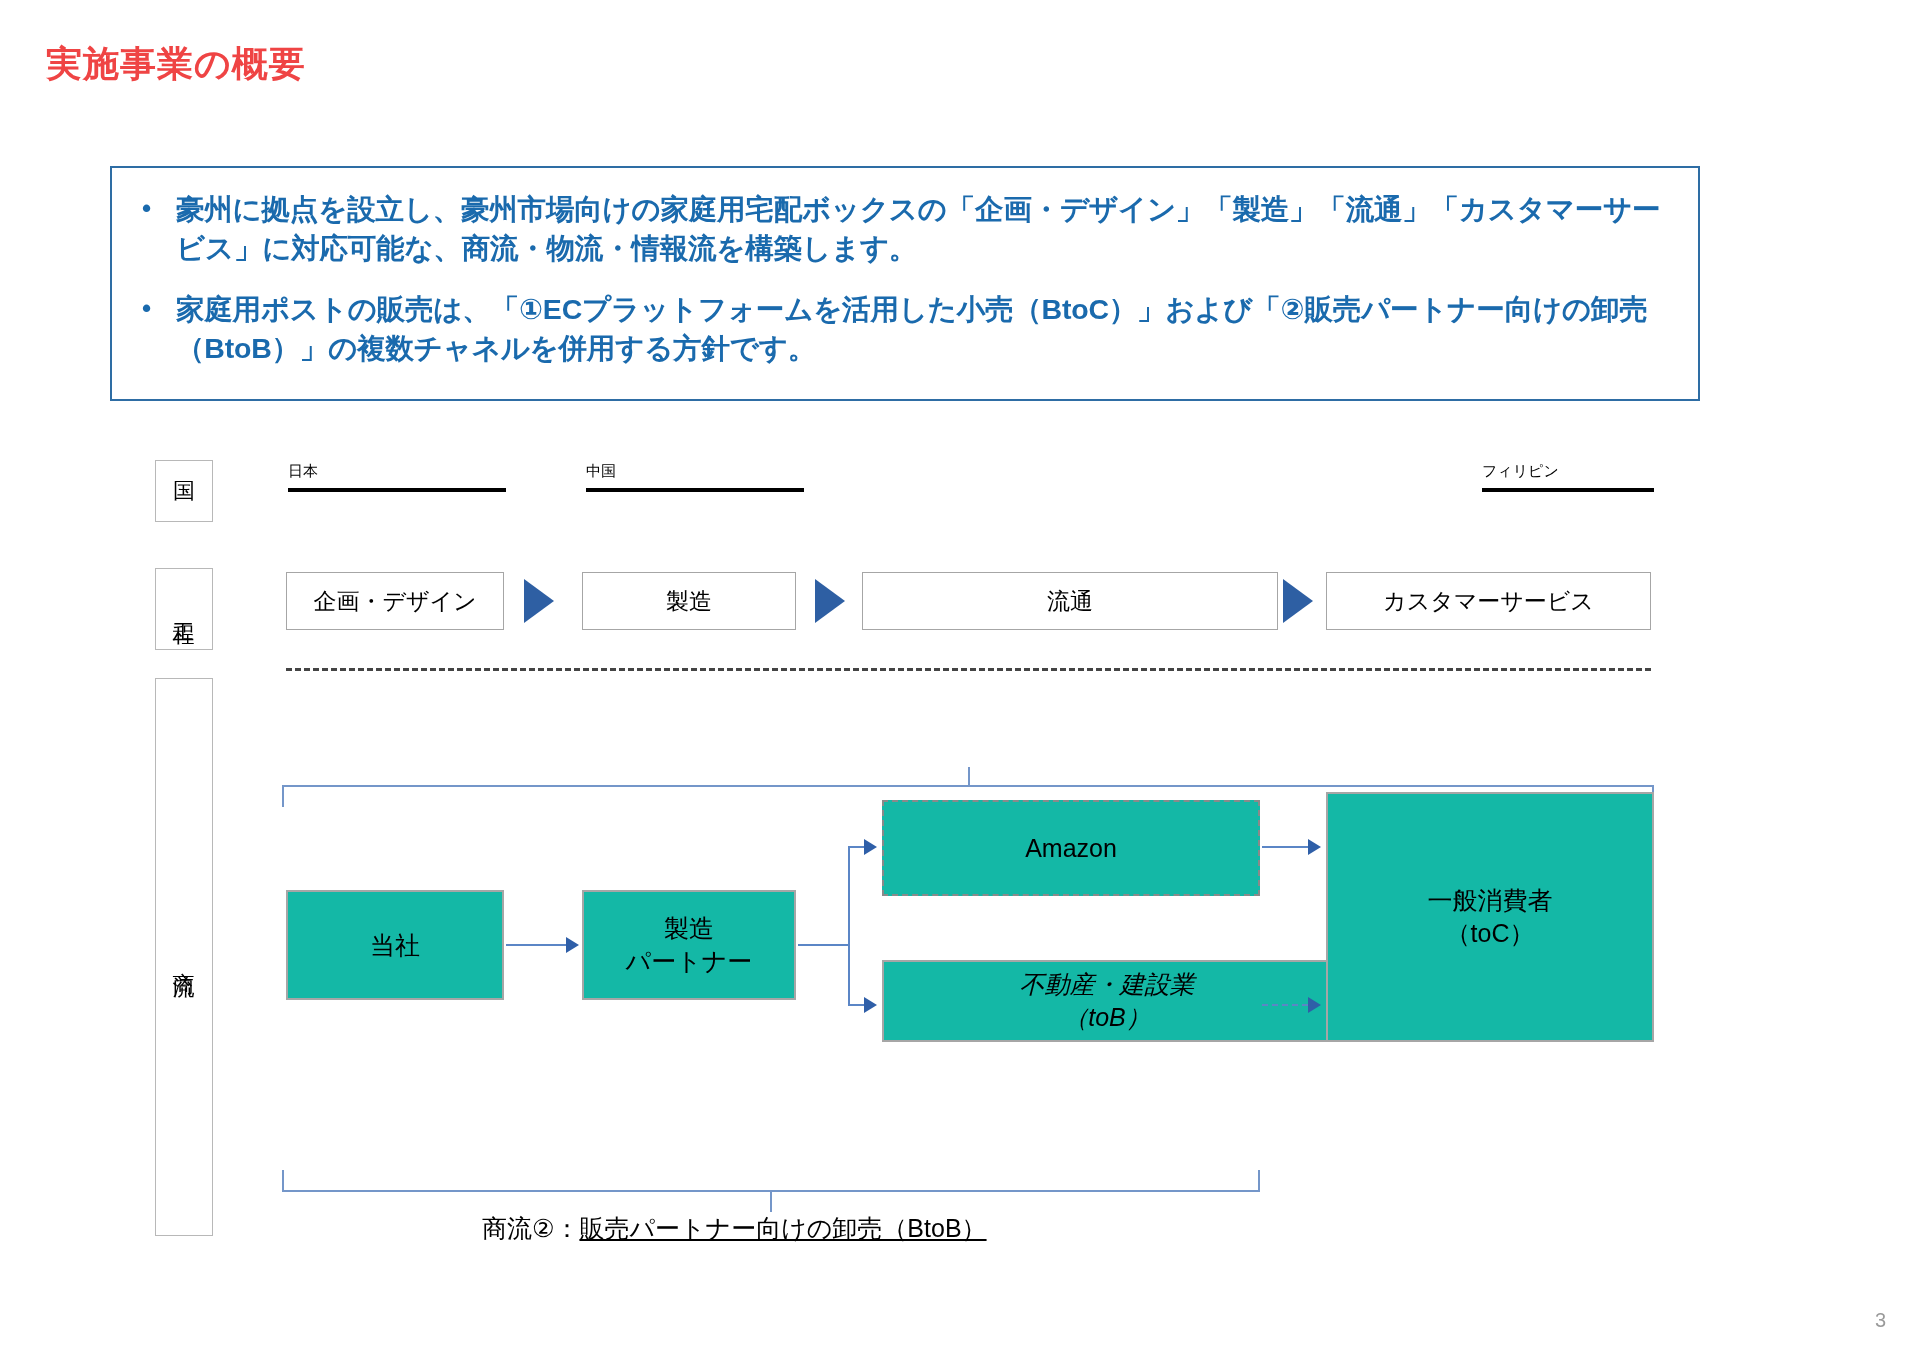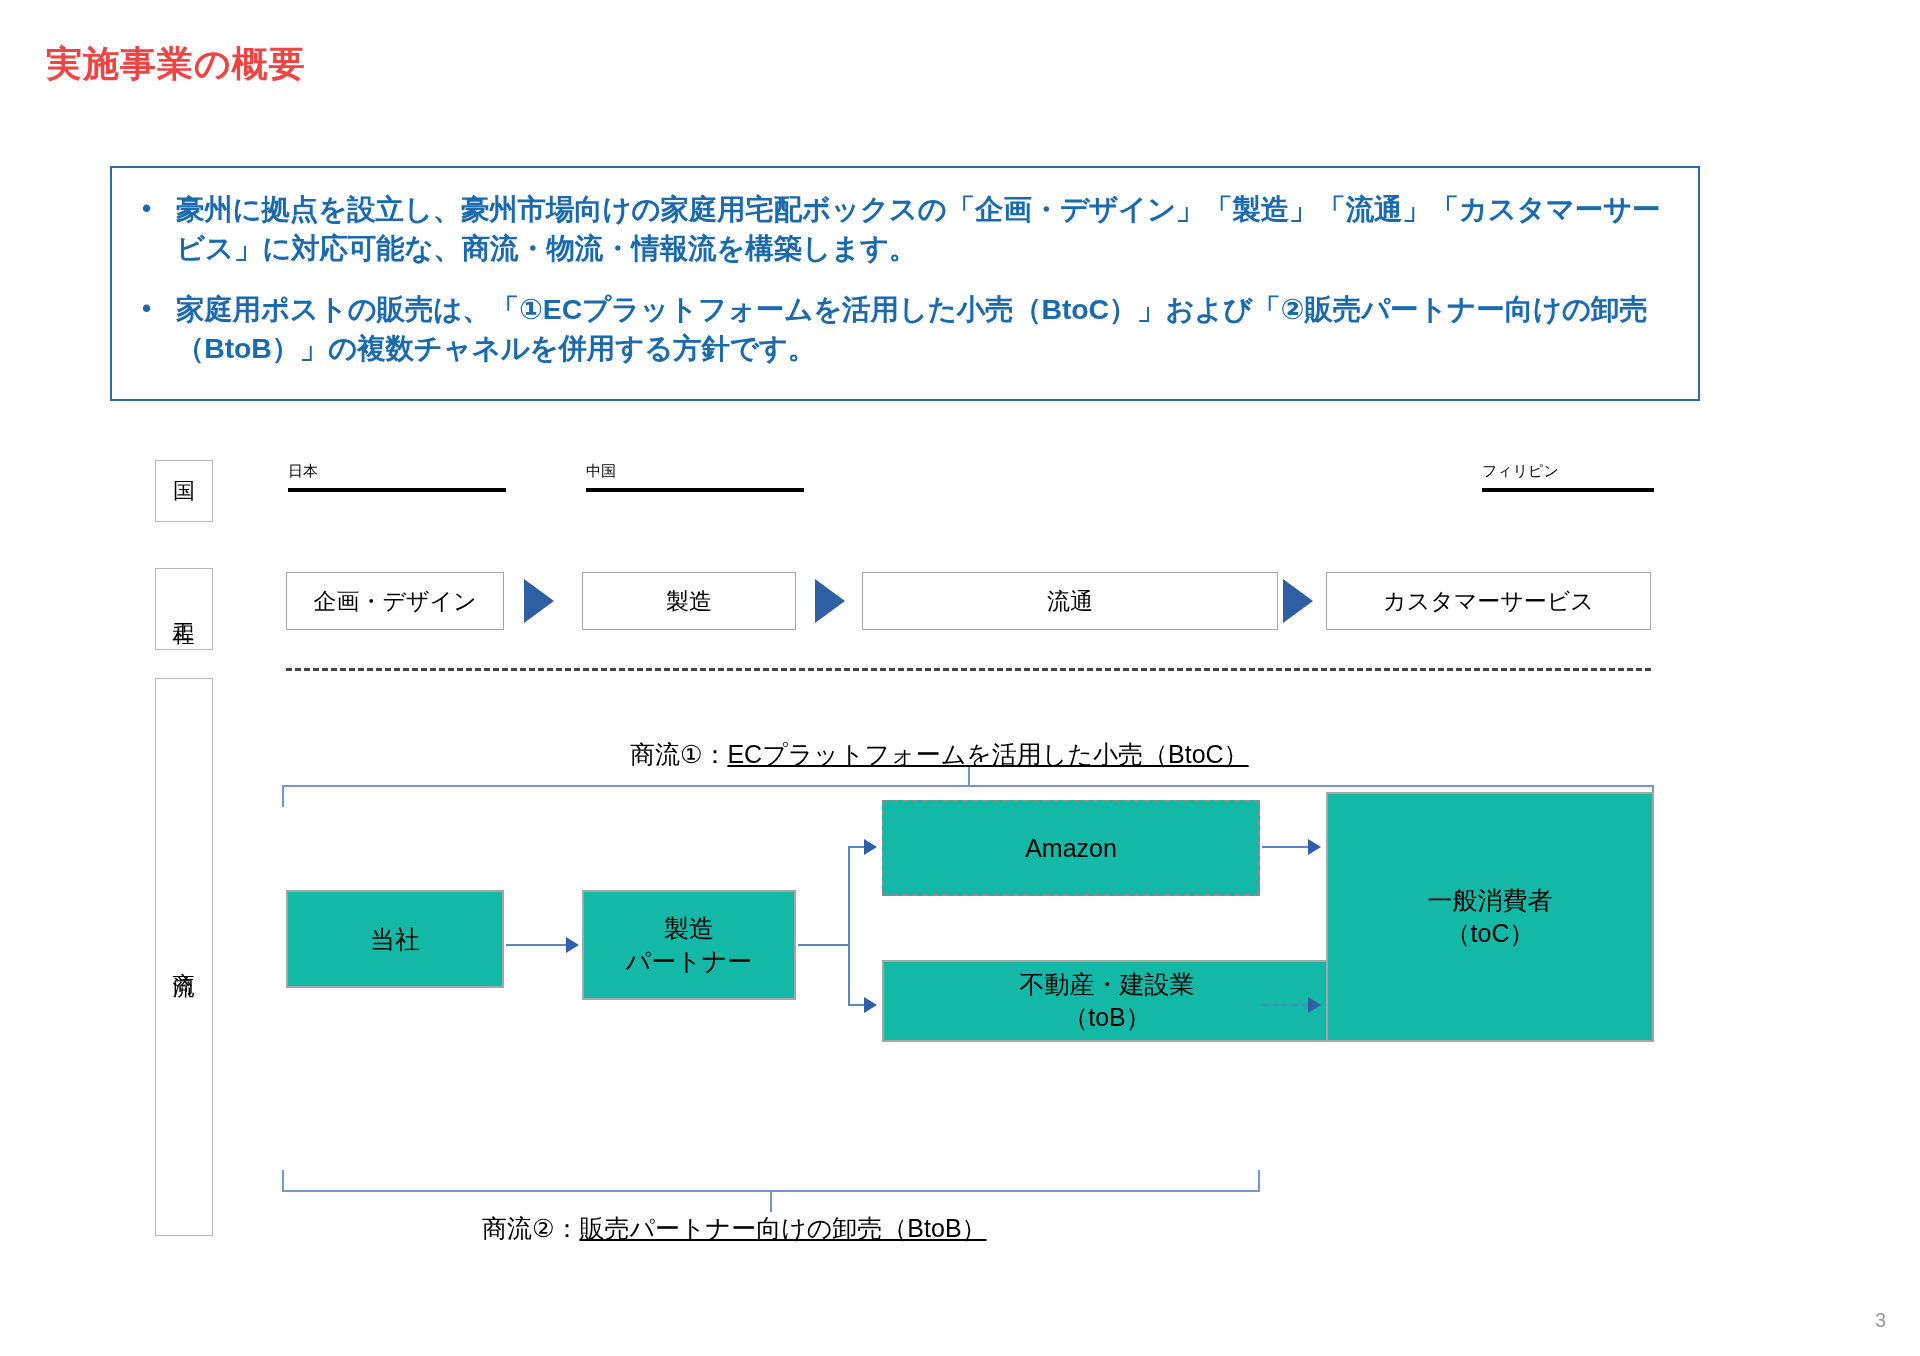--- a/index.html
+++ b/index.html
@@ -193,24 +193,24 @@
     box-sizing: border-box;
     display: flex;
     align-items: center;
     justify-content: center;
     text-align: center;
     font-size: 25px;
     line-height: 1.32;
     color: #000;
   }
   .flow-box.dashed { border: 2px dashed #8a8a8a; }
-  #box-company  { left: 286px; top: 450px; width: 218px; height: 98px; }
+  #box-company  { left: 286px; top: 450px; width: 218px; height: 110px; }
   #box-partner  { left: 582px; top: 450px; width: 214px; height: 110px; }
   #box-amazon   { left: 882px; top: 360px; width: 378px; height: 96px; }
-  #box-tob      { left: 882px; top: 520px; width: 450px; height: 82px; }
+  #box-tob      { left: 882px; top: 520px; width: 450px; height: 82px; font-style: italic; }
   #box-consumer { left: 1326px; top: 352px; width: 328px; height: 250px; }
 
   
   .conn {
     position: absolute;
     background: #5b86c6;
   }
   .conn.h { height: 2px; }
   .conn.v { width: 2px; }
   .conn.dashed-h {
@@ -293,23 +293,20 @@
     <span>流通</span>
   </div>
   <div class="tri-arrow" id="tri-3"></div>
 
   <div class="proc-box" id="proc-4">
     <span>カスタマーサービス</span>
   </div>
 
   <div id="dash-divider"></div>
 
-  <div class="flow-caption" id="caption-1">
-    <span>商流①：</span><span class="underlined">ECプラットフォームを活用した小売（BtoC）</span>
-  </div>
 
   <div class="bracket" id="bracket-top"></div>
   <div id="bracket-top-tick"></div>
 
   <div class="flow-box" id="box-company">
     <span>当社</span>
   </div>
 
   <div class="flow-box" id="box-partner">
     <div>

